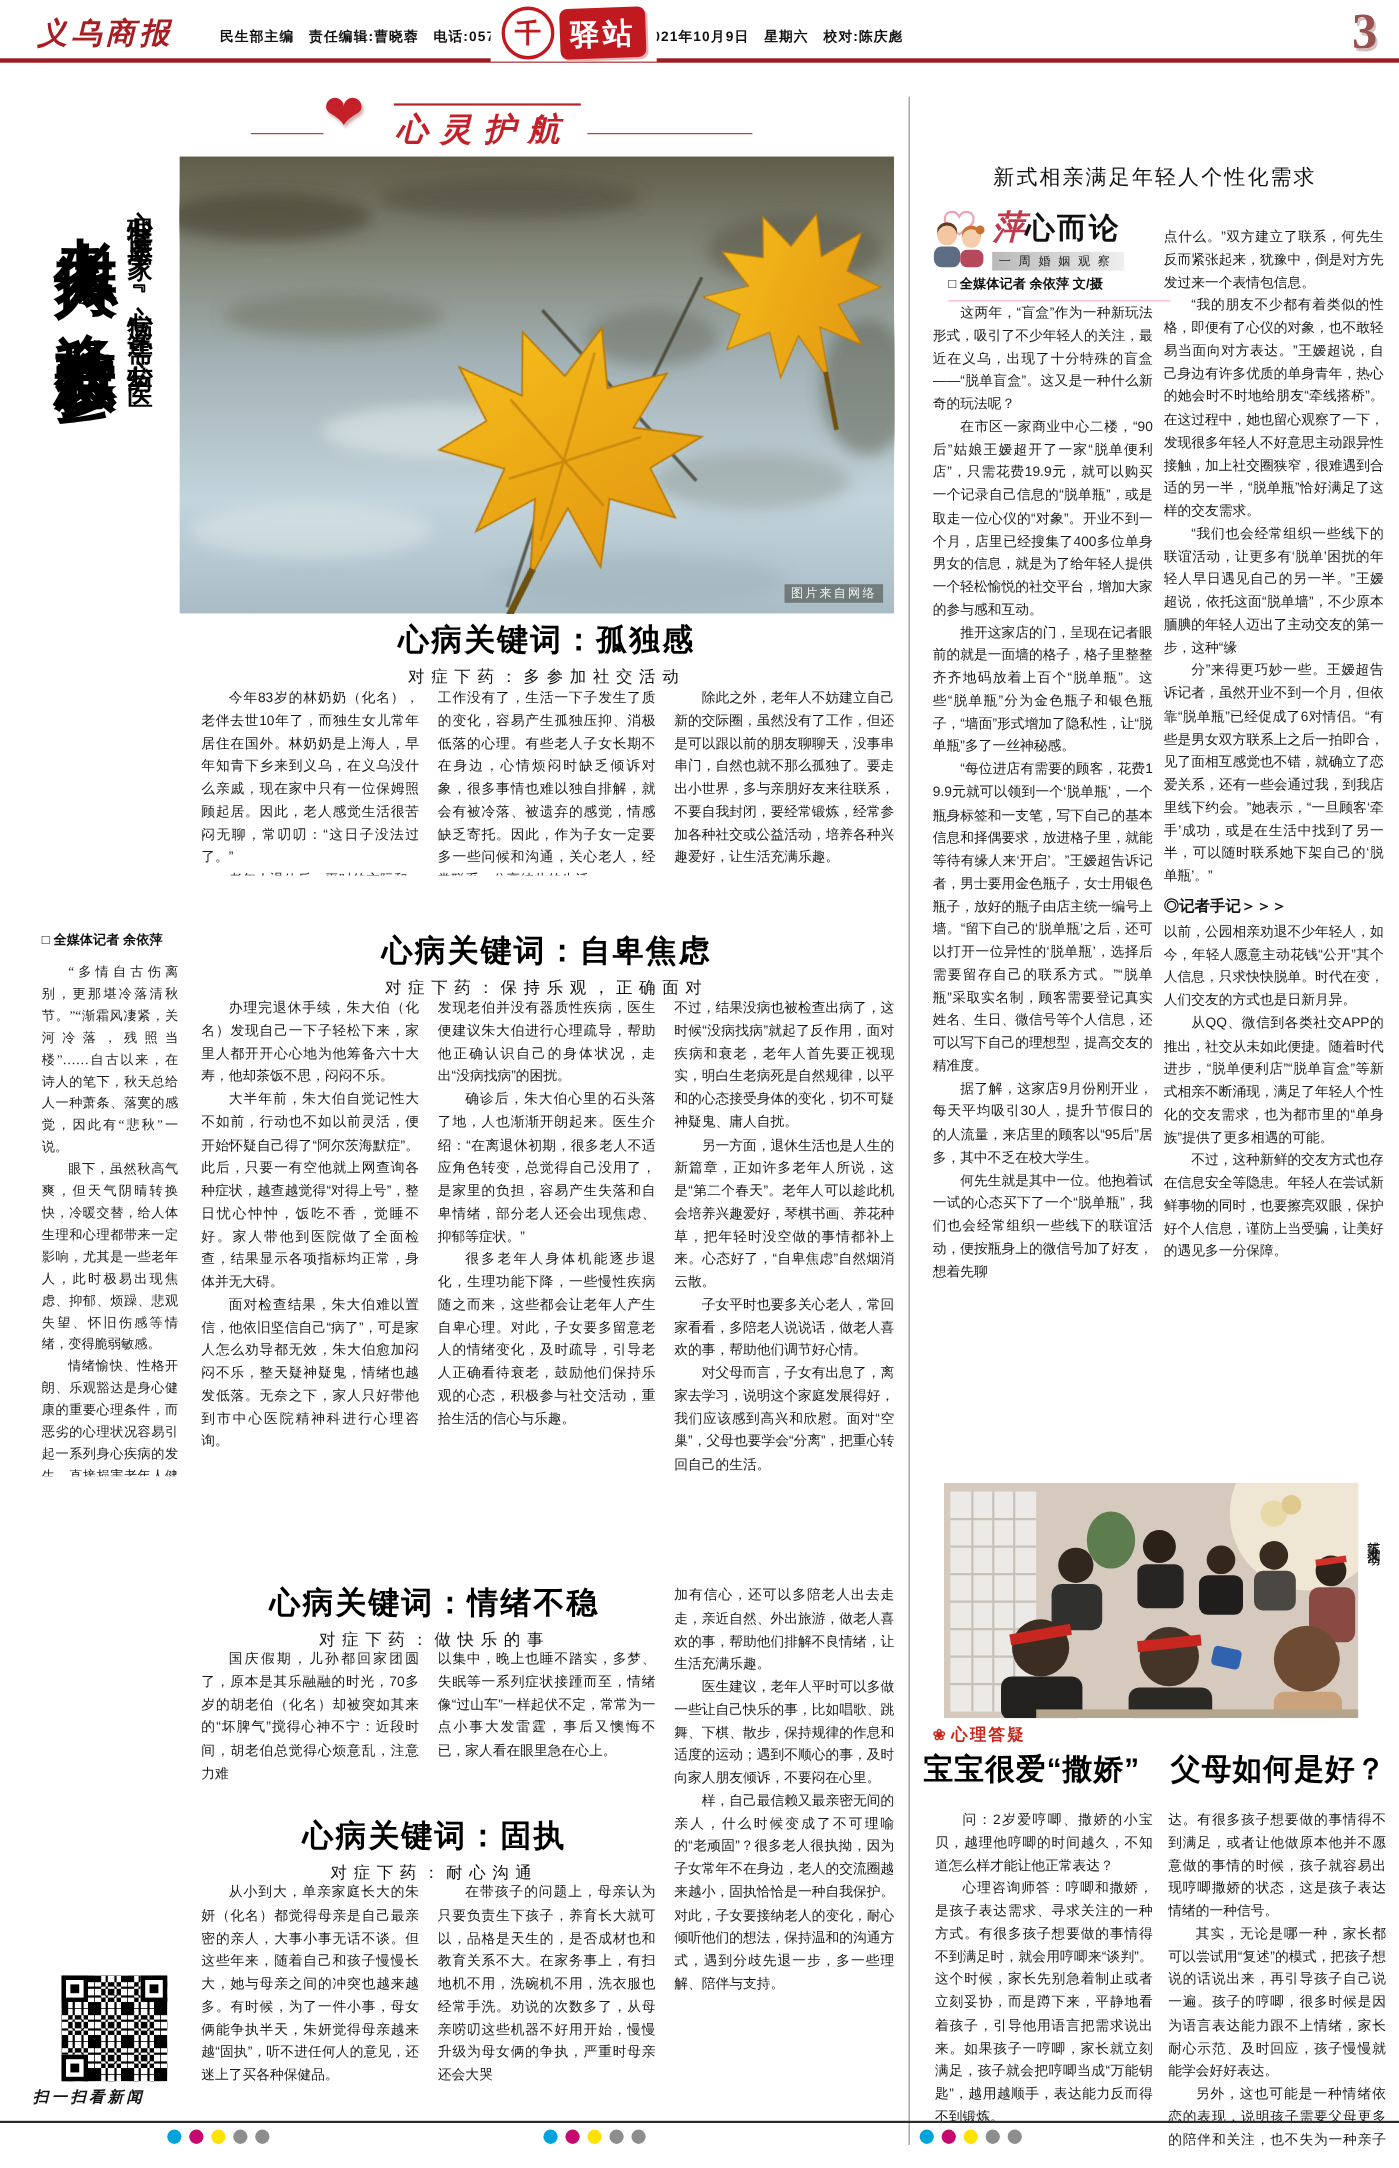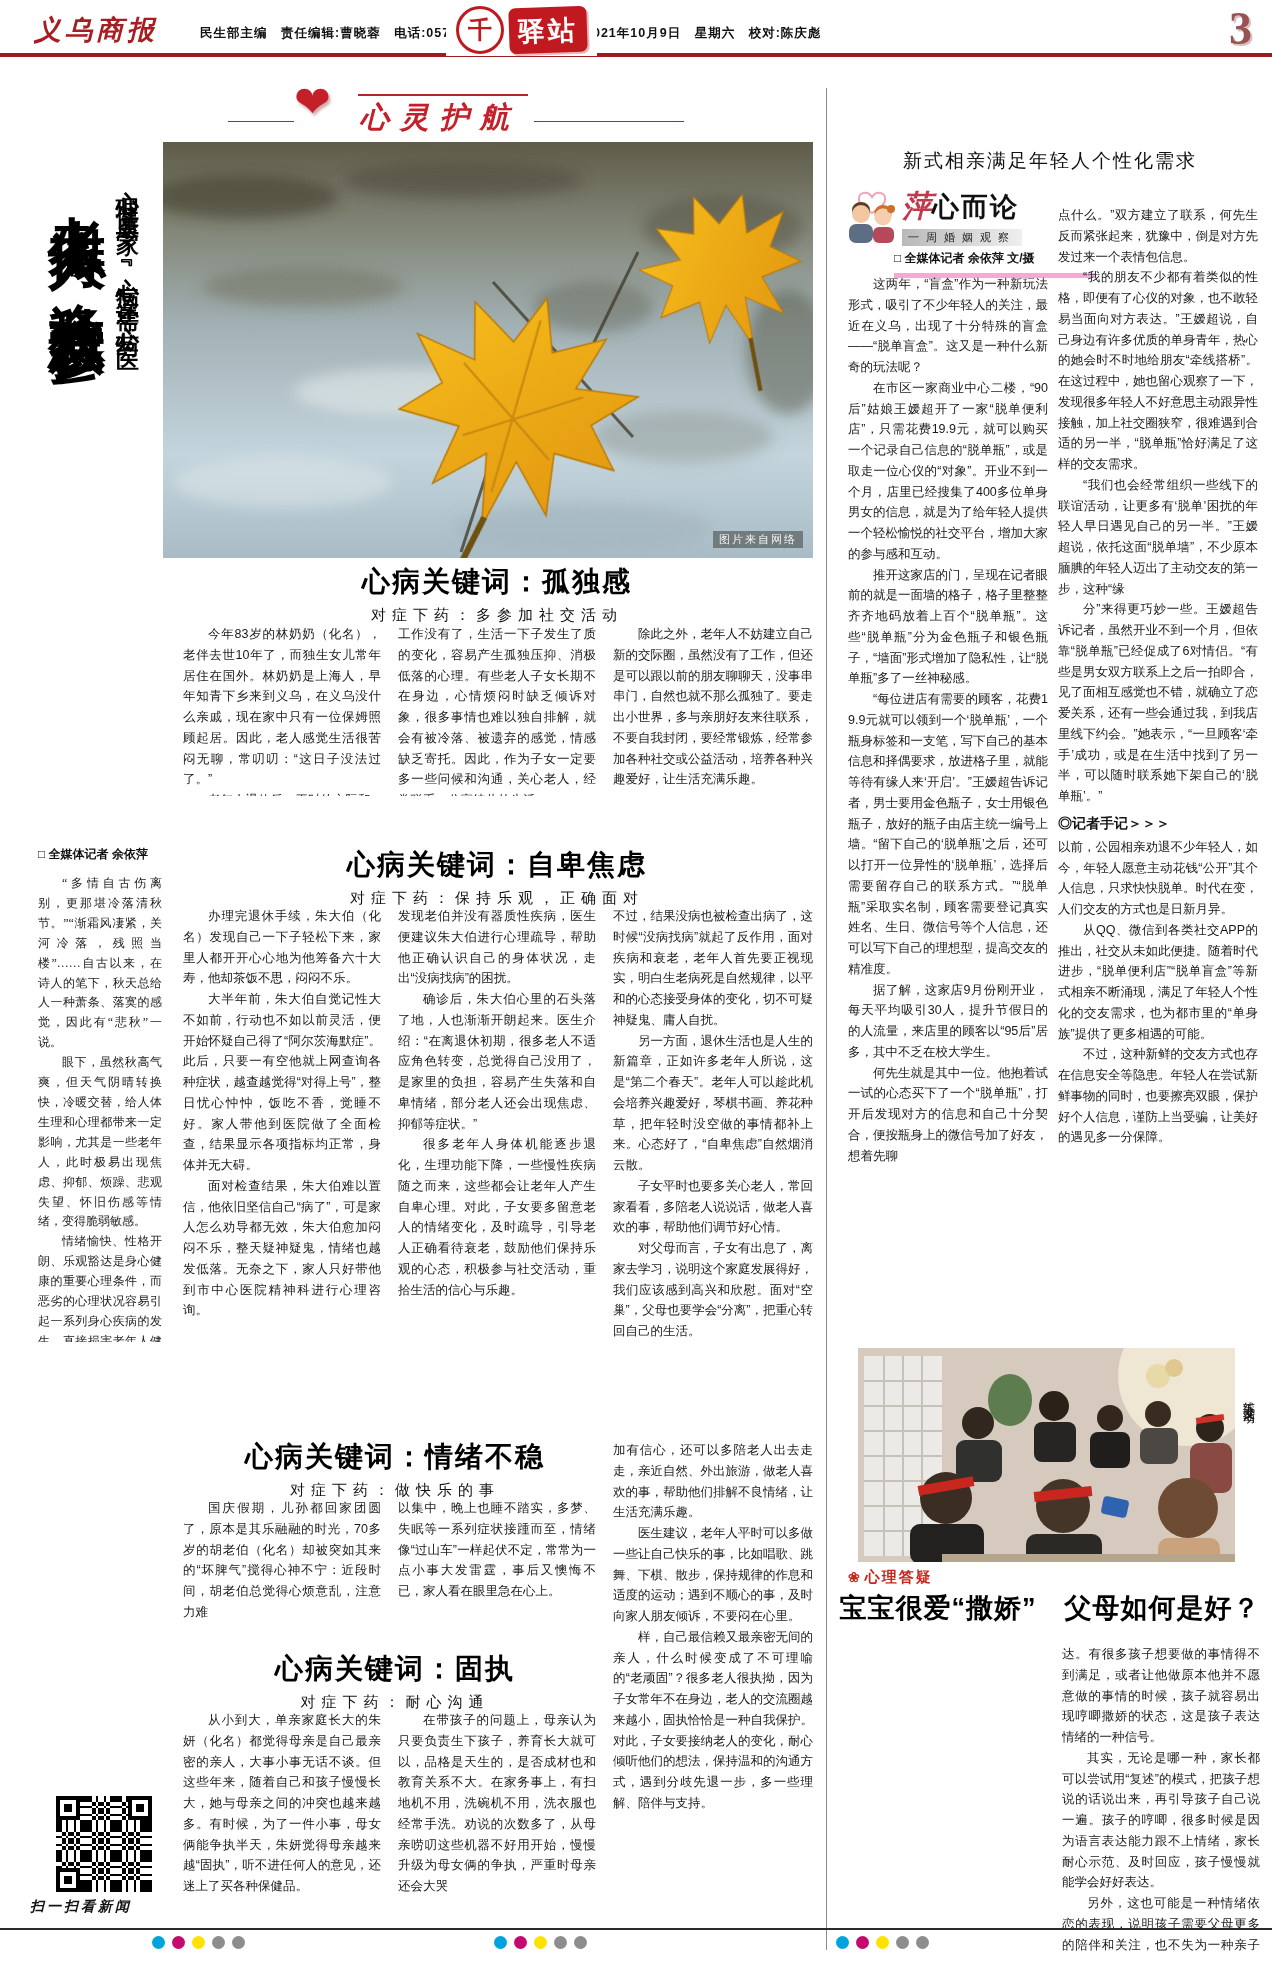--- a/index.html
+++ b/index.html
@@ -64,21 +64,21 @@
   .r-subhead{position:absolute;left:838px;top:148px;width:424px;text-align:center;
       font-weight:500;font-size:19px;letter-spacing:2px;color:#111;}
   .logo-block{position:absolute;left:846px;top:186px;width:206px;height:60px;display:flex;align-items:flex-start;}
   .logo-text{margin-left:4px;}
   .logo-row1{display:flex;align-items:baseline;}
   .logo-script{font-family:"Liberation Serif",serif;font-style:italic;font-weight:900;
       font-size:30px;color:#c03a4e;}
   .logo-rest{font-weight:900;font-size:27px;color:#111;letter-spacing:2px;}
   .logo-band{margin-top:2px;background:linear-gradient(90deg,#b9b9b9,#efefef);
       font-size:11px;letter-spacing:7px;color:#222;padding:1px 6px;white-space:nowrap;}
-  #byline-right{position:absolute;left:894px;top:250px;width:202px;border-bottom:5px solid #f9a8d4;
+  #byline-right{position:absolute;left:862px;top:250px;width:202px;border-bottom:1px solid #f9a8d4;
       padding-bottom:6px;}
   .notes-title{font-weight:800;font-size:14px;margin:8px 0 4px;}
   .r-photo{position:absolute;left:858px;top:1348px;width:377px;height:214px;overflow:hidden;}
   .v-caption{position:absolute;left:1240px;top:1392px;height:180px;writing-mode:vertical-rl;
       font-size:12px;letter-spacing:2px;color:#111;}
   
   .qa-label{position:absolute;left:848px;top:1568px;font-weight:800;font-size:15px;color:#c8281c;
       letter-spacing:2px;}
   .qa-label .ic{margin-right:3px;font-size:14px;}
   .qa-headline{position:absolute;left:838px;top:1590px;width:424px;text-align:center;
@@ -259,21 +259,21 @@
   </div>
 
   <div class="byline" id="byline-right">□ 全媒体记者 余依萍 文/摄</div>
 
   <div class="col" style="left:848px;top:274px;width:200px;height:1064px;">
       <p>这两年，“盲盒”作为一种新玩法形式，吸引了不少年轻人的关注，最近在义乌，出现了十分特殊的盲盒——“脱单盲盒”。这又是一种什么新奇的玩法呢？</p>
       <p>在市区一家商业中心二楼，“90后”姑娘王嫒超开了一家“脱单便利店”，只需花费19.9元，就可以购买一个记录自己信息的“脱单瓶”，或是取走一位心仪的“对象”。开业不到一个月，店里已经搜集了400多位单身男女的信息，就是为了给年轻人提供一个轻松愉悦的社交平台，增加大家的参与感和互动。</p>
       <p>推开这家店的门，呈现在记者眼前的就是一面墙的格子，格子里整整齐齐地码放着上百个“脱单瓶”。这些“脱单瓶”分为金色瓶子和银色瓶子，“墙面”形式增加了隐私性，让“脱单瓶”多了一丝神秘感。</p>
       <p>“每位进店有需要的顾客，花费19.9元就可以领到一个‘脱单瓶’，一个瓶身标签和一支笔，写下自己的基本信息和择偶要求，放进格子里，就能等待有缘人来‘开启’。”王嫒超告诉记者，男士要用金色瓶子，女士用银色瓶子，放好的瓶子由店主统一编号上墙。“留下自己的‘脱单瓶’之后，还可以打开一位异性的‘脱单瓶’，选择后需要留存自己的联系方式。”“脱单瓶”采取实名制，顾客需要登记真实姓名、生日、微信号等个人信息，还可以写下自己的理想型，提高交友的精准度。</p>
       <p>据了解，这家店9月份刚开业，每天平均吸引30人，提升节假日的的人流量，来店里的顾客以“95后”居多，其中不乏在校大学生。</p>
-      <p>何先生就是其中一位。他抱着试一试的心态买下了一个“脱单瓶”，打开后发现对方的信息和自己十分契合，便按瓶身上的微信号加了好友，想着先聊</p>
+      <p>何先生就是其中一位。他抱着试一试的心态买下了一个“脱单瓶”，我们也会经常组织一些线下的联谊活动，便按瓶身上的微信号加了好友，想着先聊</p>
     </div>
 
   <div class="col cont" style="left:1058px;top:205px;width:200px;height:1133px;">
     <div>
         <p>点什么。”双方建立了联系，何先生反而紧张起来，犹豫中，倒是对方先发过来一个表情包信息。</p>
         <p>“我的朋友不少都有着类似的性格，即便有了心仪的对象，也不敢轻易当面向对方表达。”王嫒超说，自己身边有许多优质的单身青年，热心的她会时不时地给朋友“牵线搭桥”。在这过程中，她也留心观察了一下，发现很多年轻人不好意思主动跟异性接触，加上社交圈狭窄，很难遇到合适的另一半，“脱单瓶”恰好满足了这样的交友需求。</p>
         <p>“我们也会经常组织一些线下的联谊活动，让更多有‘脱单’困扰的年轻人早日遇见自己的另一半。”王嫒超说，依托这面“脱单墙”，不少原本腼腆的年轻人迈出了主动交友的第一步，这种“缘</p>
         <p>分”来得更巧妙一些。王嫒超告诉记者，虽然开业不到一个月，但依靠“脱单瓶”已经促成了6对情侣。“有些是男女双方联系上之后一拍即合，见了面相互感觉也不错，就确立了恋爱关系，还有一些会通过我，到我店里线下约会。”她表示，“一旦顾客‘牵手’成功，或是在生活中找到了另一半，可以随时联系她下架自己的‘脱单瓶’。”</p>
       </div>
     <div class="notes-title">◎记者手记＞＞＞</div>
@@ -315,20 +315,24 @@
       <rect x="300" y="190" width="62" height="26" rx="10" fill="#caa27c"></rect>
       <rect x="84" y="206" width="293" height="8" fill="#b5a58d"></rect>
     </svg>
   </div>
   <div class="v-caption">线下交友活动。</div>
 
   <div class="qa-label">
     <span class="ic">❀</span><span>心理答疑</span>
   </div>
   <div class="qa-headline">宝宝很爱“撒娇”　父母如何是好？</div>
+  <div class="col" style="left:850px;top:1644px;width:198px;height:308px;">
+      <p>问：2岁爱哼唧、撒娇的小宝贝，越理他哼唧的时间越久，不知道怎么样才能让他正常表达？</p>
+      <p>心理咨询师答：哼唧和撒娇，是孩子表达需求、寻求关注的一种方式。有很多孩子想要做的事情得不到满足时，就会用哼唧来“谈判”。这个时候，家长先别急着制止或者立刻妥协，而是蹲下来，平静地看着孩子，引导他用语言把需求说出来。如果孩子一哼唧，家长就立刻满足，孩子就会把哼唧当成“万能钥匙”，越用越顺手，表达能力反而得不到锻炼。</p>
+    </div>
   <div class="col cont" style="left:1062px;top:1644px;width:198px;height:308px;">
       <p>达。有很多孩子想要做的事情得不到满足，或者让他做原本他并不愿意做的事情的时候，孩子就容易出现哼唧撒娇的状态，这是孩子表达情绪的一种信号。</p>
       <p>其实，无论是哪一种，家长都可以尝试用“复述”的模式，把孩子想说的话说出来，再引导孩子自己说一遍。孩子的哼唧，很多时候是因为语言表达能力跟不上情绪，家长耐心示范、及时回应，孩子慢慢就能学会好好表达。</p>
       <p>另外，这也可能是一种情绪依恋的表现，说明孩子需要父母更多的陪伴和关注，也不失为一种亲子沟通的契机。</p>
     </div>
 
   <div class="footer-rule"></div>
   <div class="dot-set" style="left:152px;">
     <span class="dot" style="background: rgb(0, 163, 220);"></span>
       <span class="dot" style="background: rgb(196, 10, 110);"></span>

